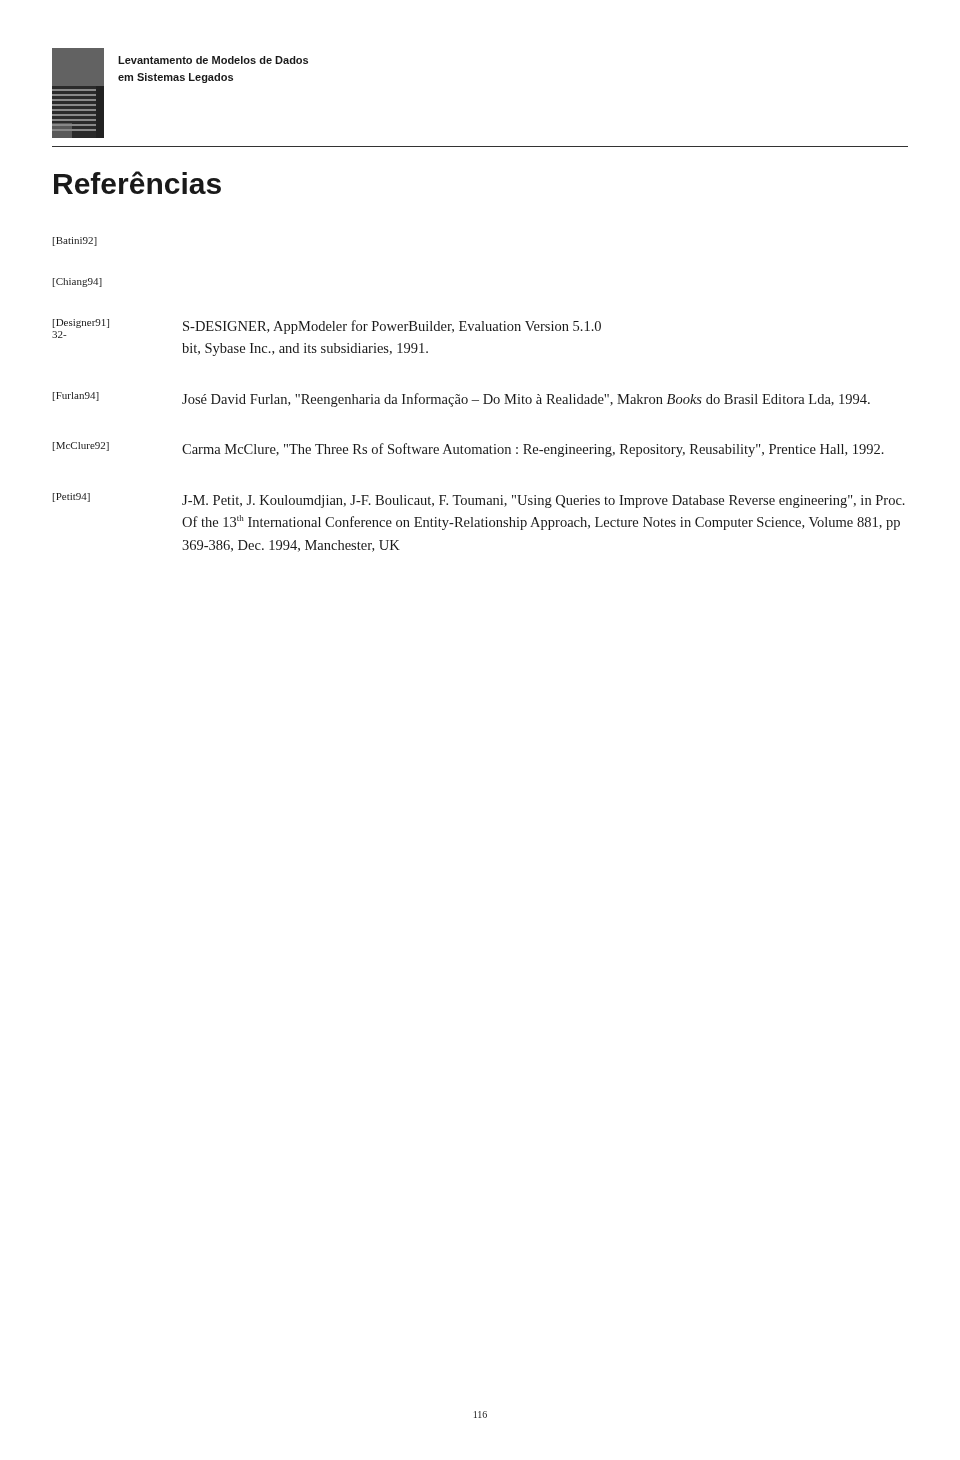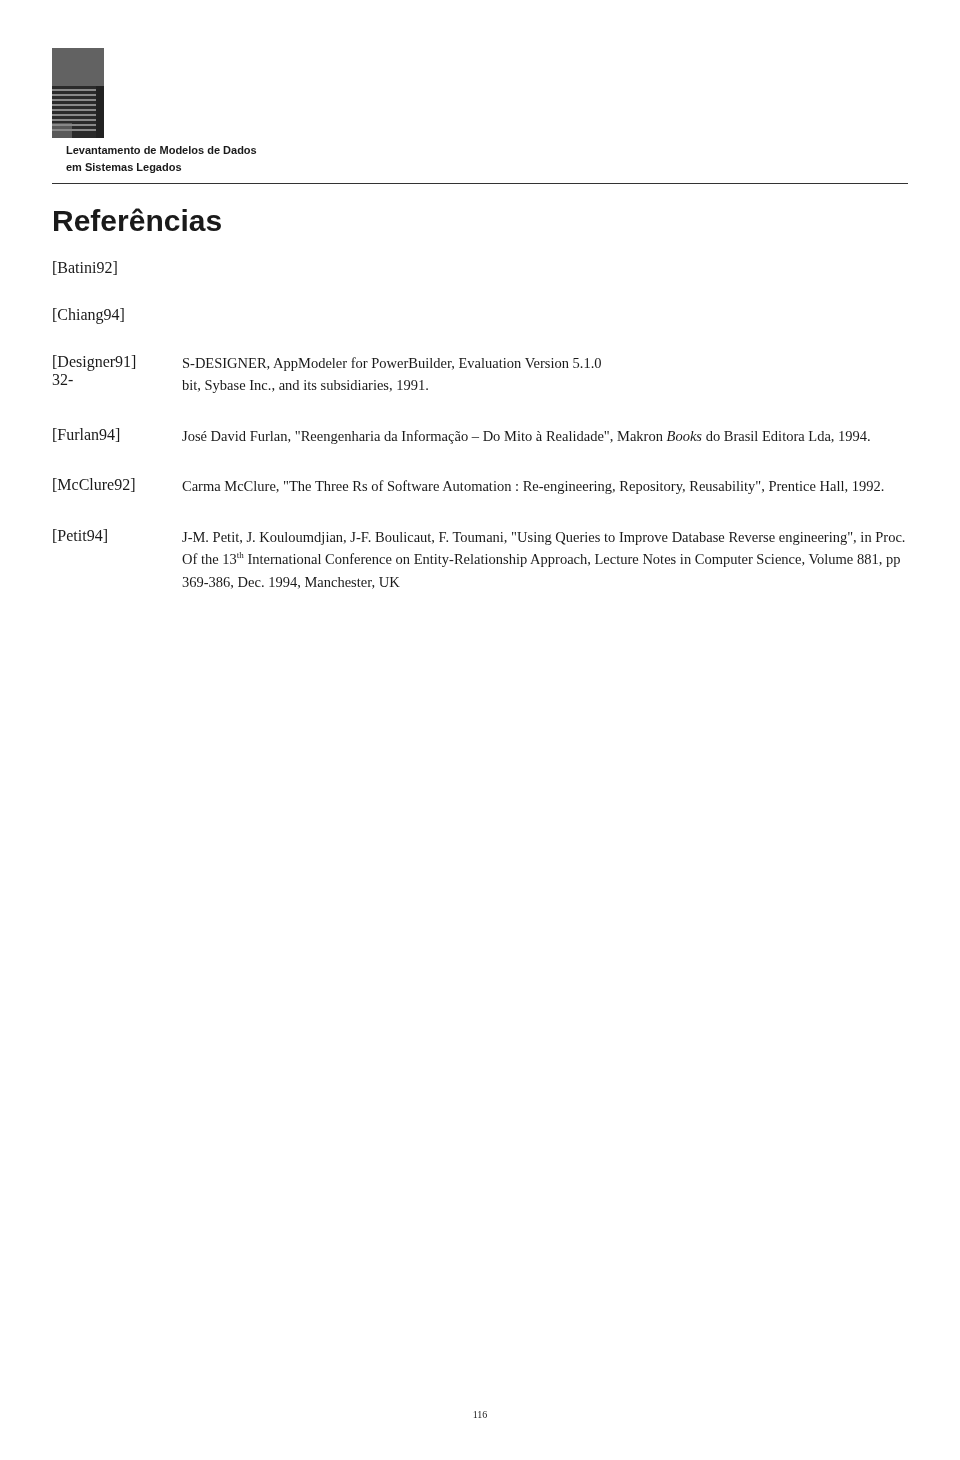--- a/index.html
+++ b/index.html
@@ -26,21 +26,20 @@
       padding: 0;
     }
 
     
     .header {
       display: flex;
       align-items: flex-start;
       padding-top: 48px;
       padding-left: 52px;
       margin-bottom: 0;
-      flex-direction: column;
     }
 
     .logo-block {
       width: 52px;
       height: 90px;
       position: relative;
       flex-shrink: 0;
     }
 
     
@@ -79,39 +78,39 @@
       margin-bottom: 20px;
     }
 
     
     .section-title {
       font-family: Arial, Helvetica, sans-serif;
       font-size: 30px;
       font-weight: bold;
       color: #1a1a1a;
       padding-left: 52px;
-      margin-bottom: 20px;
+      margin-bottom: 32px;
     }
 
     
     .references {
       padding-left: 52px;
       padding-right: 52px;
     }
 
     .ref-entry {
       display: flex;
       margin-bottom: 28px;
       align-items: flex-start;
     }
 
     .ref-key {
       min-width: 130px;
       max-width: 130px;
-      font-size: 16px;
+      font-size: 11px;
       color: #1a1a1a;
       padding-right: 10px;
       flex-shrink: 0;
       padding-top: 1px;
     }
 
     .ref-content {
       flex: 1;
       font-size: 14.5px;
       line-height: 1.55;

